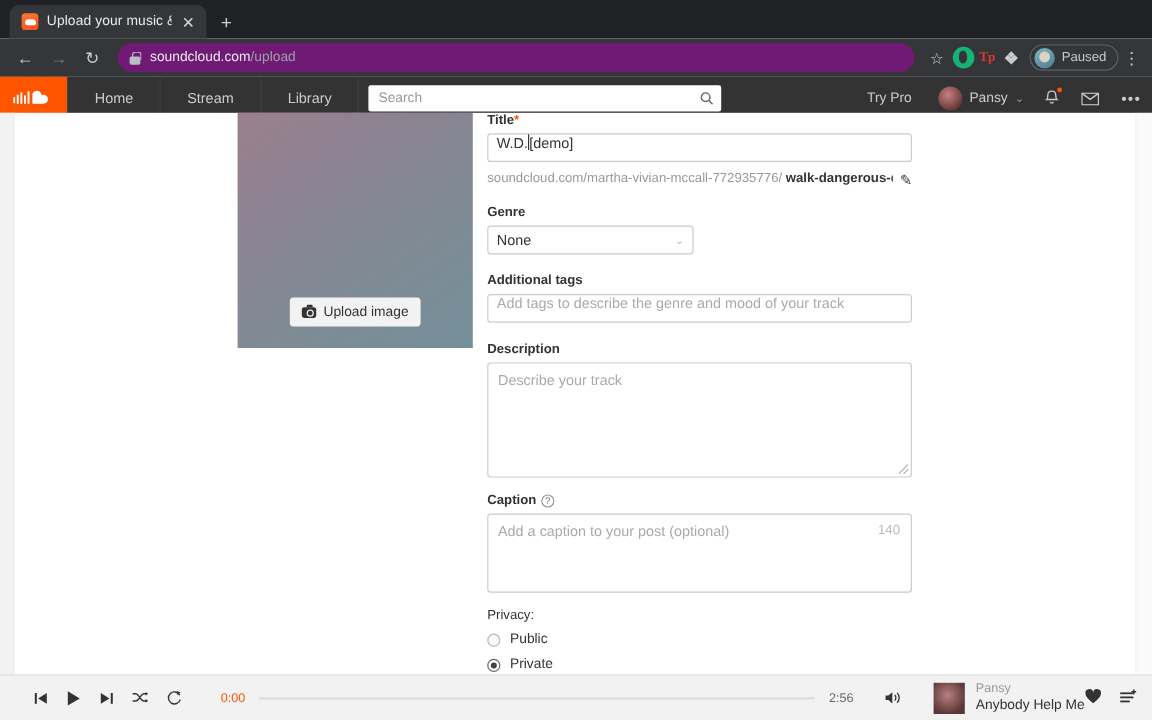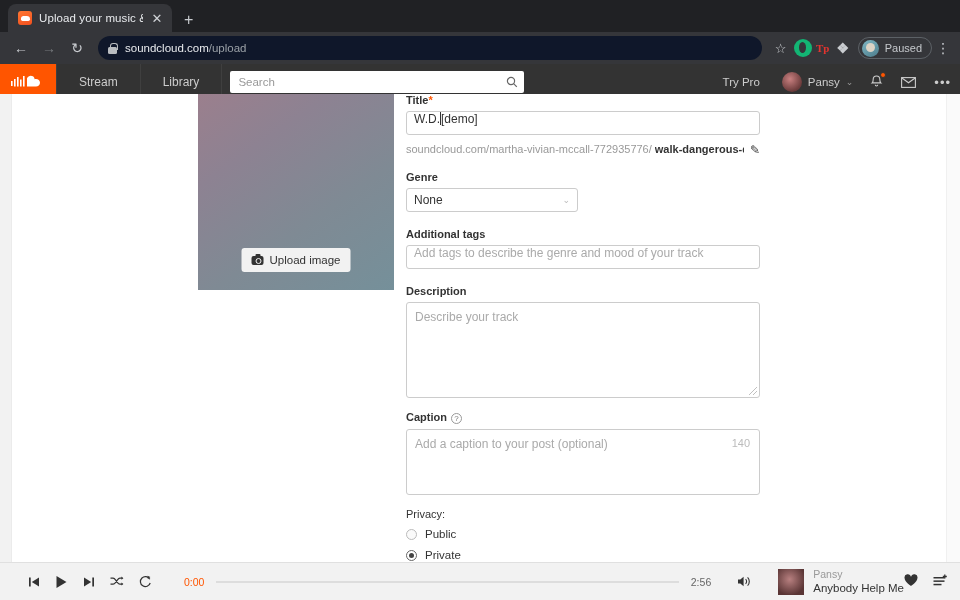--- a/index.html
+++ b/index.html
@@ -50,21 +50,21 @@
     height: 32px; background: #35363a;
     display: flex; align-items: center; padding: 0 8px; gap: 2px;
   }
   .nav-btn {
     width: 26px; height: 26px; display: flex;
     align-items: center; justify-content: center;
     color: #c9ccd0; font-size: 14px; flex: none;
   }
   .nav-btn.disabled { color: #76797d; }
   .omnibox {
-    flex: 1; height: 24px; background: #0f172a; border-radius: 13px;
+    flex: 1; height: 24px; background: #701a75; border-radius: 13px;
     display: flex; align-items: center; padding: 0 10px; gap: 8px;
     margin: 0 6px; position: relative;
   }
   .lock-icon { width: 9px; height: 11px; position: relative; flex: none; }
   .lock-icon::before {
     content:""; position:absolute; left:1.5px; top:0;
     width:6px; height:6px; border:1.4px solid #b9bcc0;
     border-bottom:none; border-radius:3px 3px 0 0;
   }
   .lock-icon::after {
@@ -351,20 +351,21 @@
           <rect x="0" y="6" width="1.6" height="5"></rect>
           <rect x="3" y="4" width="1.6" height="7.5"></rect>
           <rect x="6" y="2" width="1.6" height="9.5"></rect>
           <rect x="9" y="4.5" width="1.6" height="7"></rect>
           <rect x="12" y="1" width="1.6" height="10.5"></rect>
           <path d="M16 3.2c1.2-2.6 4-3.2 5.9-1.9 1 .7 1.6 1.8 1.7 3 .4-.2.9-.3 1.4-.3 2.2 0 4 1.7 4 3.8S27.2 11.5 25 11.5H16z"></path>
         </g>
       </svg>
     </div>
     <div class="sc-nav">
+      <div class="sc-nav-item">Home</div>
       <div class="sc-nav-item">Stream</div>
       <div class="sc-nav-item">Library</div>
     </div>
     <div class="sc-search-wrap">
       <div class="sc-search">
         <div class="sc-search-text">Search</div>
         <svg class="sc-search-icon" width="12" height="12" viewBox="0 0 12 12">
           <circle cx="5" cy="5" r="3.6" fill="none" stroke="#666" stroke-width="1.2"></circle>
           <line x1="7.6" y1="7.6" x2="10.8" y2="10.8" stroke="#666" stroke-width="1.2"></line>
         </svg>

